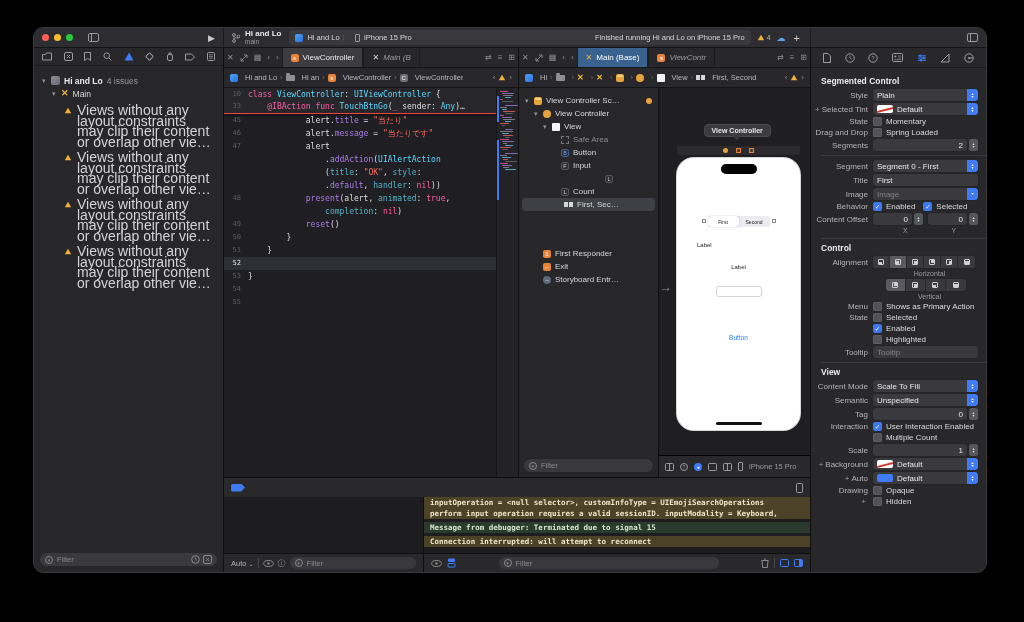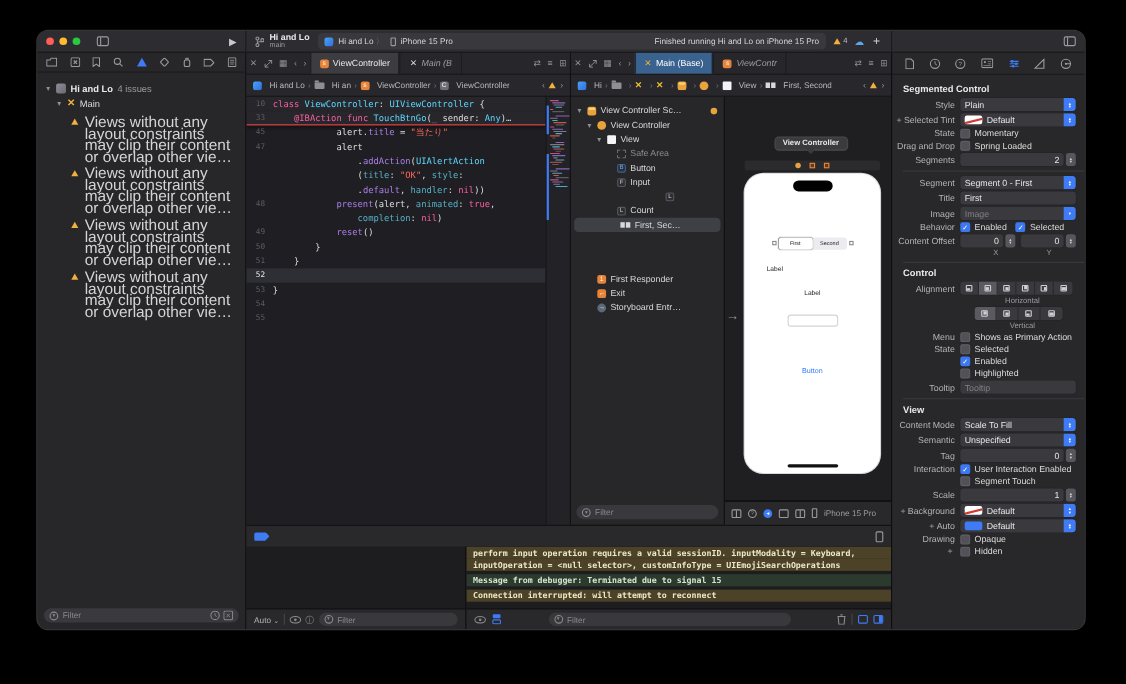--- a/index.html
+++ b/index.html
@@ -89,21 +89,21 @@
   .ic-seg { display:inline-flex; gap:1px; }
   .ic-seg i { width:4px; height:5px; background:#d8d8da; display:inline-block; }
   .ic-letter { width:8px; height:8px; border-radius:2px; background:#2e2e33; border:1px solid #55555c; color:#cfcfd4; font-size:5.5px; line-height:7px; text-align:center; display:inline-block; }
   .ic-letter.blue { color:#6aa8f8; border-color:#3d5f92; }
   .ic-fr { width:8px; height:8px; border-radius:2px; background:#e8833a; color:#fff; font-size:6px; line-height:8px; text-align:center; display:inline-block; }
   .ic-entry { width:8px; height:8px; border-radius:50%; background:#5b6a78; color:#dfe6ee; font-size:6px; line-height:8px; text-align:center; display:inline-block; }
 
   
   .code-area { flex:1; background:#1f1f23; position:relative; overflow:hidden; font-family:"DejaVu Sans Mono", monospace; }
   .code-scroll { position:absolute; inset:0 22px 0 0; }
-  .cl { display:flex; height:13px; line-height:13px; font-size:8px; white-space:pre; }
+  .cl { display:flex; height:13px; line-height:13px; font-size:8px; white-space:pre;align-items:flex-end; }
   .cl .ln { width:24px; flex:none; text-align:right; padding-right:7px; color:#5c5d63; font-size:7px; }
   .cl.hl { background:#2e2f35; }
   .cl.hl .ln { color:#e6e6e8; }
   .cl.sticky { background:#26262b; }
   .cl.sticky2 { border-bottom:1px solid #ef4444; box-shadow:0 2px 3px rgba(0,0,0,.4); }
   .tk-k{color:#fc5fa3}.tk-ty{color:#5dd8ff}.tk-fn{color:#5dd8ff}.tk-p{color:#ab7de8}
   .tk-pl{color:#56b1c6}.tk-s{color:#fc6a5d}.tk-w{color:#dfdfe0}
   .minimap { position:absolute; right:0; top:0; bottom:0; width:22px; background:#232327; border-left:1px solid #17171a; padding:3px 2px 0 3px; }
   .mm i { display:block; height:1px; margin-bottom:1px; border-radius:1px; }
   .mm-gap { height:3px; }
@@ -389,20 +389,23 @@
             <div class="code-scroll">
                 <div class="cl  sticky ">
     <span class="ln">10</span>
     <span class="ct"><span class="tk-k">class </span><span class="tk-ty">ViewController</span><span class="tk-w">: </span><span class="tk-ty">UIViewController</span><span class="tk-w"> {</span></span></div>
                 <div class="cl   sticky sticky2">
     <span class="ln">33</span>
     <span class="ct"><span class="tk-w">    </span><span class="tk-k">@IBAction</span><span class="tk-k"> func </span><span class="tk-fn">TouchBtnGo</span><span class="tk-w">(</span><span class="tk-k">_</span><span class="tk-w"> sender: </span><span class="tk-ty">Any</span><span class="tk-w">)…</span></span></div>
                 <div class="cl   ">
     <span class="ln">45</span>
     <span class="ct"><span class="tk-w">            alert.</span><span class="tk-p">title</span><span class="tk-w"> = </span><span class="tk-s">"当たり"</span></span></div>
+                <div class="cl   ">
+    <span class="ln">46</span>
+    <span class="ct"><span class="tk-w">            alert.</span><span class="tk-p">message</span><span class="tk-w"> = </span><span class="tk-s">"当たりです"</span></span></div>
                 <div class="cl   ">
     <span class="ln">47</span>
     <span class="ct"><span class="tk-w">            alert</span></span></div>
                 <div class="cl   ">
     <span class="ln"></span>
     <span class="ct"><span class="tk-w">                .</span><span class="tk-p">addAction</span><span class="tk-w">(</span><span class="tk-ty">UIAlertAction</span></span></div>
                 <div class="cl   ">
     <span class="ln"></span>
     <span class="ct"><span class="tk-w">                (</span><span class="tk-pl">title</span><span class="tk-w">: </span><span class="tk-s">"OK"</span><span class="tk-w">, </span><span class="tk-pl">style</span><span class="tk-w">:</span></span></div>
                 <div class="cl   ">
@@ -680,22 +683,22 @@
 
       <div class="debug-bar">
         <span class="bp-toggle"></span>
         <span class="dbg-dev"></span>
       </div>
 
       <div class="debug-body">
         <div class="vars"></div>
         <div class="console">
           <div>
+              <div class="con-line con-olive">inputOperation = &lt;null selector&gt;, customInfoType = UIEmojiSearchOperations</div>
               <div class="con-line con-olive">perform input operation requires a valid sessionID. inputModality = Keyboard,</div>
-              <div class="con-line con-olive">inputOperation = &lt;null selector&gt;, customInfoType = UIEmojiSearchOperations</div>
               <div class="con-line con-green con-gap">Message from debugger: Terminated due to signal 15</div>
               <div class="con-line con-olive con-gap">Connection interrupted: will attempt to reconnect</div>
             </div>
         </div>
       </div>
 
       <div class="debug-foot">
         <div class="foot-left">
           <span><span>Auto</span> <span style="font-size:6px">⌄</span></span>
           <span class="vdiv"></span>
@@ -1024,21 +1027,21 @@
             <span class="il">Interaction</span>
           <span class="ictl">
               <span class="cbx on">✓</span>
               <span class="cblabel">User Interaction Enabled</span>
             </span>
           </div>
         <div class="ir">
             <span class="il"></span>
           <span class="ictl">
               <span class="cbx off"></span>
-              <span class="cblabel">Segment Touch</span>
+              <span class="cblabel">Multiple Count</span>
             </span>
           </div>
 
         <div class="ir">
             <span class="il">Scale</span>
           <span class="stepwrap">
               <span class="stepfield">1</span>
               <span class="stepcap">
                 <i>▴</i>
                 <i>▾</i>

